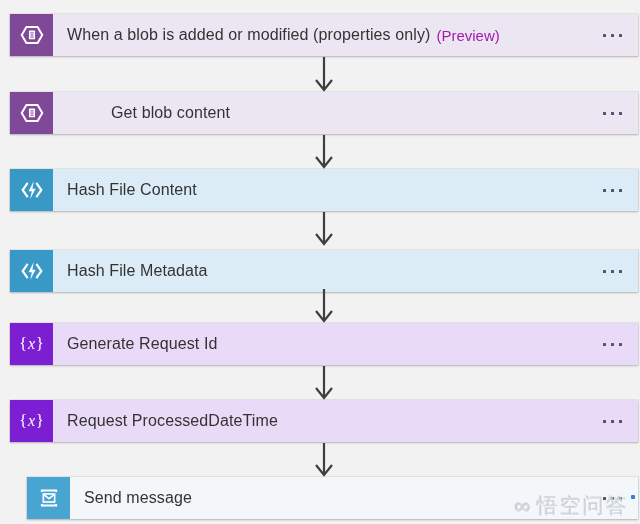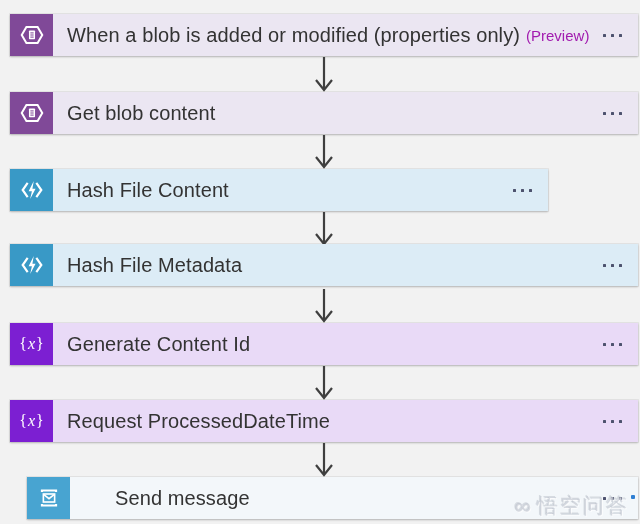--- a/index.html
+++ b/index.html
@@ -15,21 +15,21 @@
     cursor:pointer;background:#fff;
   }
   .step-icon{
     width:43px;min-width:43px;display:flex;align-items:center;justify-content:center;
   }
   .step-icon svg{display:block;}
   .step-body{
     flex:1;display:flex;align-items:center;padding:0 14px;overflow:hidden;
   }
   .step-title{
-    font-size:20px;color:#333333;white-space:nowrap;letter-spacing:.1px;
+    font-size:16px;color:#333333;white-space:nowrap;letter-spacing:.1px;
   }
   .step-suffix{
     font-size:15px;color:#a21caf;margin-left:6px;white-space:nowrap;
   }
   .menu-dots{
     display:flex;align-items:center;gap:5px;margin-left:auto;padding:6px 2px;cursor:pointer;
   }
   .menu-dots i{
     width:3px;height:3px;background:#4d526e;display:block;border-radius:0.5px;
   }
@@ -74,21 +74,21 @@
             <i></i>
             <i></i>
             <i></i>
           </div>
         </div>
       </div>
       <svg width="26" height="36" class="arrow" style="left: 311px; top: 56px;">
         <line x1="13" y1="1" x2="13" y2="32" stroke="#3f3f3f" stroke-width="2.2"></line>
         <polyline points="5,24 13,34 21,24" fill="none" stroke="#3f3f3f" stroke-width="2.2"></polyline>
       </svg>
-      <div class="step-card" style="top: 92px; left: 10px; width: 628px; background: rgb(235, 230, 242);">
+      <div class="step-card" style="top: 92px; left: 10px; width: 628px; background: rgb(235, 230, 242); gap: 44px;">
         <div class="step-icon" style="background: rgb(128, 73, 152);">
           <svg width="28" height="28" viewBox="0 0 24 24">
             <polygon points="3.2,12 7.2,5.2 16.8,5.2 20.8,12 16.8,18.8 7.2,18.8" fill="none" stroke="#ffffff" stroke-width="1.7"></polygon>
             <rect x="9.4" y="8.2" width="5.2" height="7.4" rx="0.6" fill="#ffffff"></rect>
             <line x1="10.6" y1="10.2" x2="13.4" y2="10.2" stroke="#804998" stroke-width="0.9"></line>
             <line x1="10.6" y1="12" x2="13.4" y2="12" stroke="#804998" stroke-width="0.9"></line>
             <line x1="10.6" y1="13.8" x2="13.4" y2="13.8" stroke="#804998" stroke-width="0.9"></line>
           </svg>
         </div>
         <div class="step-body">
@@ -97,42 +97,42 @@
             <i></i>
             <i></i>
             <i></i>
           </div>
         </div>
       </div>
       <svg width="26" height="35" class="arrow" style="left: 311px; top: 134px;">
         <line x1="13" y1="1" x2="13" y2="31" stroke="#3f3f3f" stroke-width="2.2"></line>
         <polyline points="5,23 13,33 21,23" fill="none" stroke="#3f3f3f" stroke-width="2.2"></polyline>
       </svg>
-      <div class="step-card" style="top: 169px; left: 10px; width: 538px; background: rgb(220, 236, 246); justify-content: center;">
+      <div class="step-card" style="top: 169px; left: 10px; width: 628px; background: rgb(220, 236, 246); justify-content: center;">
         <div class="step-icon" style="background: rgb(57, 153, 198);">
           <svg width="26" height="26" viewBox="0 0 24 24">
             <polyline points="8,5.5 3.4,12 8,18.5" fill="none" stroke="#ffffff" stroke-width="2"></polyline>
             <polyline points="16,5.5 20.6,12 16,18.5" fill="none" stroke="#ffffff" stroke-width="2"></polyline>
             <polygon points="13.6,3.8 8.9,13.1 11.9,13.1 10.3,20.2 15.3,10.9 12.4,10.9" fill="#ffffff"></polygon>
           </svg>
         </div>
         <div class="step-body">
           <span class="step-title">Hash File Content</span>
           <div class="menu-dots">
             <i></i>
             <i></i>
             <i></i>
           </div>
         </div>
       </div>
       <svg width="26" height="35" class="arrow" style="left: 311px; top: 211px;">
         <line x1="13" y1="1" x2="13" y2="31" stroke="#3f3f3f" stroke-width="2.2"></line>
         <polyline points="5,23 13,33 21,23" fill="none" stroke="#3f3f3f" stroke-width="2.2"></polyline>
       </svg>
-      <div class="step-card" style="top: 244px; left: 10px; width: 628px; background: rgb(220, 236, 246);">
+      <div class="step-card" style="top: 250px; left: 10px; width: 628px; background: rgb(220, 236, 246);">
         <div class="step-icon" style="background: rgb(57, 153, 198);">
           <svg width="26" height="26" viewBox="0 0 24 24">
             <polyline points="8,5.5 3.4,12 8,18.5" fill="none" stroke="#ffffff" stroke-width="2"></polyline>
             <polyline points="16,5.5 20.6,12 16,18.5" fill="none" stroke="#ffffff" stroke-width="2"></polyline>
             <polygon points="13.6,3.8 8.9,13.1 11.9,13.1 10.3,20.2 15.3,10.9 12.4,10.9" fill="#ffffff"></polygon>
           </svg>
         </div>
         <div class="step-body">
           <span class="step-title">Hash File Metadata</span>
           <div class="menu-dots">
@@ -144,21 +144,21 @@
       </div>
       <svg width="26" height="35" class="arrow" style="left: 311px; top: 288px;">
         <line x1="13" y1="1" x2="13" y2="31" stroke="#3f3f3f" stroke-width="2.2"></line>
         <polyline points="5,23 13,33 21,23" fill="none" stroke="#3f3f3f" stroke-width="2.2"></polyline>
       </svg>
       <div class="step-card" style="top: 323px; left: 10px; width: 628px; background: rgb(233, 218, 247);">
         <div class="step-icon" style="background: rgb(124, 31, 210);">
           <span class="vars-glyph">{<em>x</em>}</span>
         </div>
         <div class="step-body">
-          <span class="step-title">Generate Content Id</span>
+          <span class="step-title">Generate Request Id</span>
           <div class="menu-dots">
             <i></i>
             <i></i>
             <i></i>
           </div>
         </div>
       </div>
       <svg width="26" height="35" class="arrow" style="left: 311px; top: 365px;">
         <line x1="13" y1="1" x2="13" y2="31" stroke="#3f3f3f" stroke-width="2.2"></line>
         <polyline points="5,23 13,33 21,23" fill="none" stroke="#3f3f3f" stroke-width="2.2"></polyline>
@@ -173,21 +173,21 @@
             <i></i>
             <i></i>
             <i></i>
           </div>
         </div>
       </div>
       <svg width="26" height="35" class="arrow" style="left: 311px; top: 442px;">
         <line x1="13" y1="1" x2="13" y2="31" stroke="#3f3f3f" stroke-width="2.2"></line>
         <polyline points="5,23 13,33 21,23" fill="none" stroke="#3f3f3f" stroke-width="2.2"></polyline>
       </svg>
-      <div class="step-card" style="top: 477px; left: 27px; width: 611px; background: rgb(243, 247, 250); gap: 31px;">
+      <div class="step-card" style="top: 477px; left: 27px; width: 611px; background: rgb(243, 247, 250);">
         <div class="step-icon" style="background: rgb(72, 164, 209);">
           <svg width="26" height="26" viewBox="0 0 24 24">
             <path d="M4.5 4.2 h15 v2.2 h-2 v-0.4 h-11 v0.4 h-2 z" fill="#ffffff"></path>
             <path d="M4.5 19.8 h15 v-2.2 h-2 v0.4 h-11 v-0.4 h-2 z" fill="#ffffff"></path>
             <rect x="6.8" y="8.3" width="10.4" height="7.4" fill="none" stroke="#ffffff" stroke-width="1.5"></rect>
             <polyline points="7.3,8.9 12,12.6 16.7,8.9" fill="none" stroke="#ffffff" stroke-width="1.5"></polyline>
           </svg>
         </div>
         <div class="step-body">
           <span class="step-title">Send message</span>

